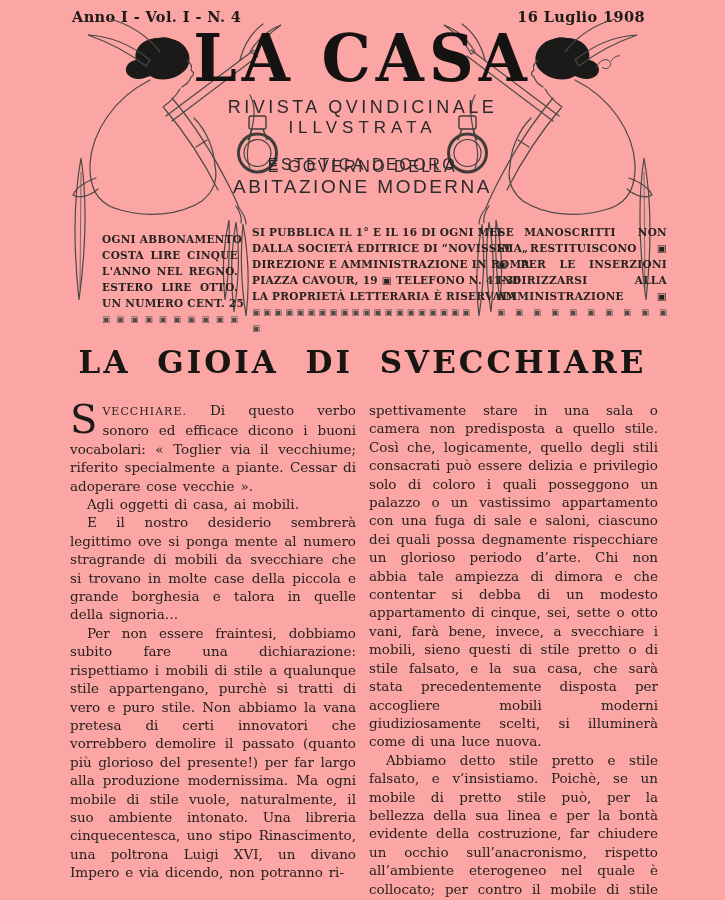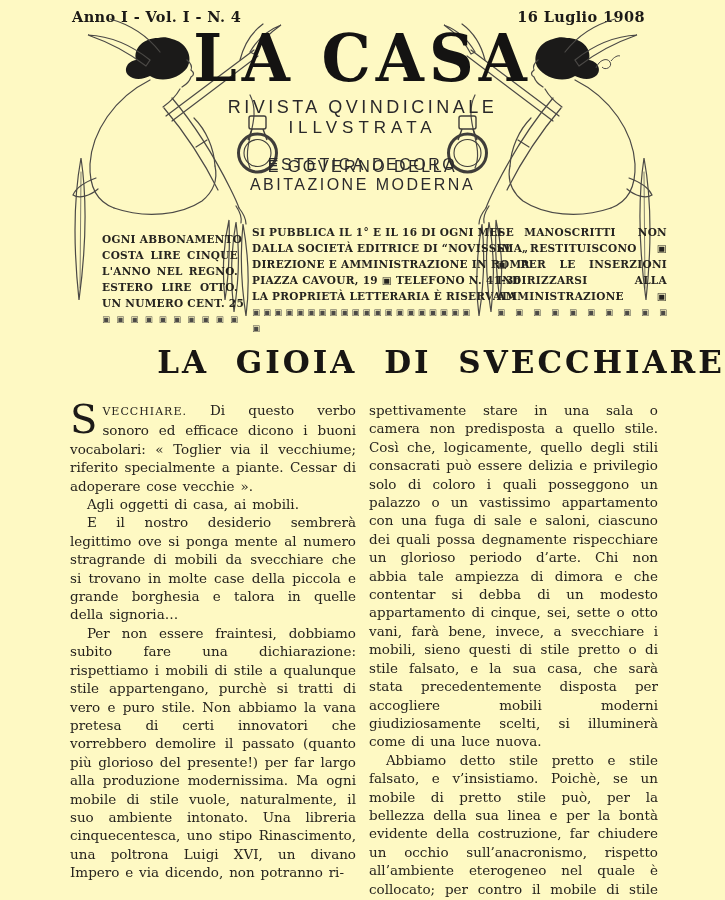--- a/index.html
+++ b/index.html
@@ -1,50 +1,50 @@
 <!DOCTYPE html>
 <html><head>
 <meta charset="utf-8">
 <style>
   * { margin:0; padding:0; box-sizing:border-box; }
   html,body { background:#e9e9e9; }
   .page {
     position:relative; width:725px; height:900px;
-    background:#fef9c3; color:#211f1c; overflow:hidden;
+    background:#fca5a5; color:#211f1c; overflow:hidden;
     font-family:"DejaVu Serif", serif;
     margin:0 auto;
   }
   
   .top-header { position:absolute; top:8px; left:72px; right:80px;
     display:flex; justify-content:space-between;
     font-family:"DejaVu Serif", serif; font-weight:700; font-size:14.5px;
     letter-spacing:0.4px; color:#1c1a17; }
   
   .masthead { position:absolute; top:0; left:0; width:725px; height:335px; }
   .masthead svg { position:absolute; top:0; left:0; }
   .mh-text { position:absolute; left:0; width:725px; text-align:center; color:#1d1c1a; }
   .mh-title { top:28px; font-family:"DejaVu Serif", serif; font-weight:700;
     font-size:62px; line-height:62px; letter-spacing:5px; color:#141312;
     transform:scaleY(1.04); }
   .mh-sub1 { top:97px;  font-family:"Liberation Sans", sans-serif; font-size:18px; letter-spacing:3.5px; color:#29282a; }
   .mh-sub2 { top:118px; font-family:"Liberation Sans", sans-serif; font-size:17px; letter-spacing:5px;   color:#29282a; }
   .mh-tag1 { top:156px; font-family:"Liberation Sans", sans-serif; font-size:16px; letter-spacing:2.5px; color:#2b2a2c; }
   .mh-tag2 { top:158px; font-family:"Liberation Sans", sans-serif; font-size:16px; letter-spacing:2.5px; color:#2b2a2c; }
-  .mh-tag3 { top:176px; font-family:"Liberation Sans", sans-serif; font-size:16px; letter-spacing:2.5px; color:#2b2a2c; }
+  .mh-tag3 { top:176px; font-family:"Liberation Sans", sans-serif; font-size:19px; letter-spacing:2.5px; color:#2b2a2c; }
   
   .info-col { position:absolute; font-family:"DejaVu Serif", serif; font-weight:700;
     font-size:10.5px; color:#262420; }
   .info-col .ln { line-height:16px; text-align:justify; text-align-last:justify; letter-spacing:0.3px; white-space:nowrap; }
   .info-col .orn { line-height:16px; text-align:justify; text-align-last:justify;
     font-family:"DejaVu Sans", sans-serif; font-size:8.5px; color:#4c4a46; font-weight:400; }
   .info-left   { top:224px; left:102px; width:136px;margin-top:7px; }
   .info-center { top:224px; left:252px; width:218px; }
   .info-right  { top:224px; left:497px; width:170px; }
   
-  .article-title { position:absolute; top:344px; left:0; width:725px; text-align:right;
+  .article-title { position:absolute; top:344px; left:0; width:725px; text-align:center;
     font-family:"DejaVu Serif", serif; font-weight:700; font-size:31px;
     letter-spacing:3px; word-spacing:13px; color:#181613; }
   .body-cols { position:absolute; top:401px; left:70px; width:588px; display:flex; gap:13px; }
   .bcol { font-size:13.5px; line-height:18.4px; text-align:justify;
     word-spacing:1.6px; color:#26231e; }
   .bcol-left  { width:286px; }
   .bcol-right { width:289px; }
   .bcol p { text-indent:1.25em; }
   .bcol p.no-indent { text-indent:0; }
   .dropcap { float:left; font-size:40px; line-height:33px; padding:2px 5px 0 0;

